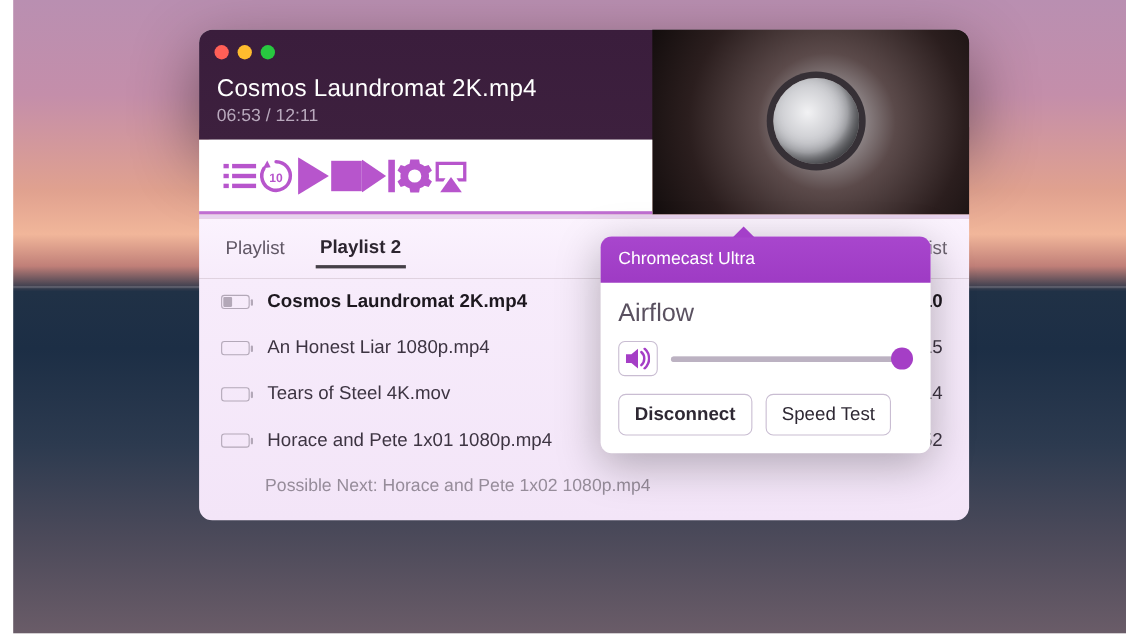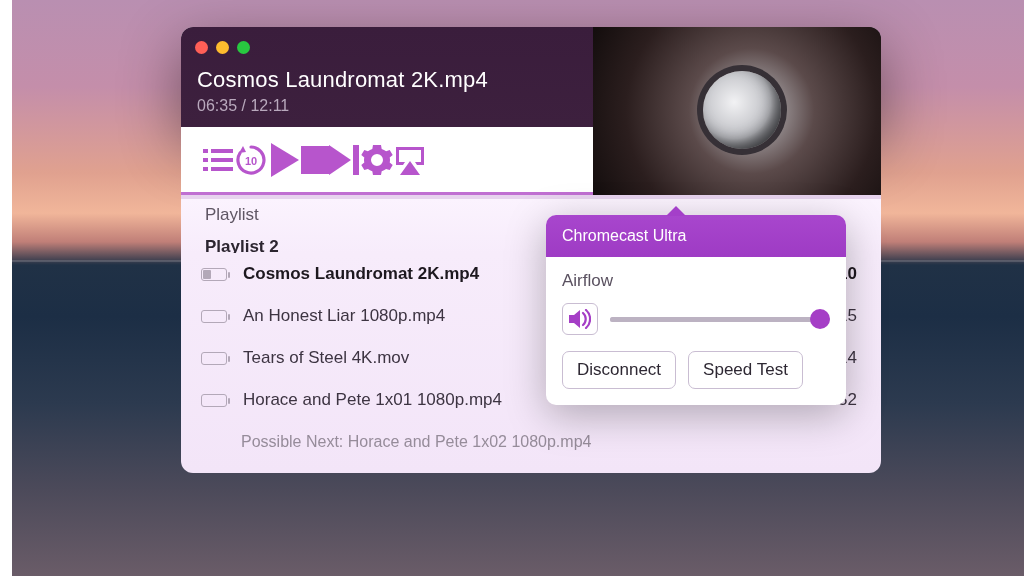--- a/index.html
+++ b/index.html
@@ -53,23 +53,23 @@
     border-bottom: 3px solid #c06fd2;
   }
   .toolbar svg { display:block; }
   .icon-btn { color:#b755cc; cursor:pointer; display:flex; align-items:center; justify-content:center; }
   .progressbar{
     position:absolute; left:0; top:168px; right:0; height:4px;
     background: #e7d3ee;
   }
   .tabs {
     position:absolute; left:0; top:172px; right:0; height:54px;
-    display:flex; align-items:flex-start; padding:0 20px;
+    display:flex; align-items:center; padding:0 20px;
     background: linear-gradient(#fbf3fe,#f7ecfb);
-    color:#5f5664; font-size:17px;flex-direction:column;
+    color:#5f5664; font-size:17px;
   }
   .tab { padding:6px 4px; margin-right:24px; cursor:pointer; }
   .tab.active { font-weight:700; color:#2c2530; border-bottom:3px solid #454048; }
   .new-pl { margin-left:auto; display:flex; align-items:center; gap:8px; color:#6c6370; cursor:pointer;}
   .plus { width:20px;height:20px;border:1.5px solid #a79cab;border-radius:50%;display:flex;align-items:center;justify-content:center;font-size:14px;color:#8b808f; line-height:1;}
   .list {
     position:absolute; left:0; top:226px; right:0;
     background: linear-gradient(#f7ecfb,#f3e5f8);
     border-radius:0 0 12px 12px;
     padding-bottom:6px;
@@ -89,49 +89,49 @@
     background:#fff; border-radius:10px;
     box-shadow: 0 10px 40px rgba(0,0,0,0.28);
     z-index:10;
   }
   .popover .arrow{
     position:absolute; top:-9px; left:120px; width:0;height:0;
     border-left:10px solid transparent;border-right:10px solid transparent;border-bottom:10px solid #a43fc9;
   }
   .pop-head{ background:linear-gradient(#a846cd,#9e3bc4); color:#fff; font-size:16px; padding:12px 16px; border-radius:10px 10px 0 0;}
   .pop-body{ padding:14px 16px 16px;}
-  .pop-label{ color:#5a5160; font-size:17px; margin-bottom:12px;}
+  .pop-label{ color:#5a5160; font-size:23px; margin-bottom:12px;}
   .vol-row{ display:flex; align-items:center; gap:12px; margin-bottom:16px;}
   .vol-btn{ width:36px;height:32px;border:1.5px solid #c9bdd2;border-radius:6px;display:flex;align-items:center;justify-content:center;color:#a53ec6;}
   .slider{ flex:1; height:20px; position:relative;}
   .slider .track{position:absolute;left:0;right:0;top:8px;height:5px;border-radius:3px;background:#d2cad6;}
   .slider .track-fill{position:absolute;left:0;top:8px;height:5px;border-radius:3px;background:#bcb2c2; width:92%;}
   .slider .knob{position:absolute; right:0; top:0; width:20px;height:20px;border-radius:50%;background:#a53ec6;}
   .btn-row{display:flex;gap:12px;}
   .btn{ border:1.5px solid #c9bdd2; border-radius:7px; padding:8px 14px; font-size:17px; color:#2e2833; background:#fff; cursor:pointer;}
-  .btn.bold{font-weight:400;}
+  .btn.bold{font-weight:700;}
 </style>
 </head>
 <body>
 
 <div class="desktop">
   <div class="horizon"></div>
 
   <div class="window">
 
     <div class="titlebar">
       <div class="traffic">
         <div class="dot red"></div>
         <div class="dot yellow"></div>
         <div class="dot green"></div>
       </div>
       <div class="title-text">
         <div class="name">Cosmos Laundromat 2K.mp4</div>
         <div class="time">
-          <span>06:35</span> / <span>12:11</span>
+          <span>06:53</span> / <span>12:11</span>
         </div>
       </div>
       <div class="thumb"></div>
     </div>
 
     <div class="toolbar">
       <span class="icon-btn">
         <svg width="30" height="26" viewBox="0 0 30 26" fill="currentColor">
             <rect x="0" y="2" width="5" height="4"></rect>
             <rect x="8" y="2" width="22" height="4"></rect>

